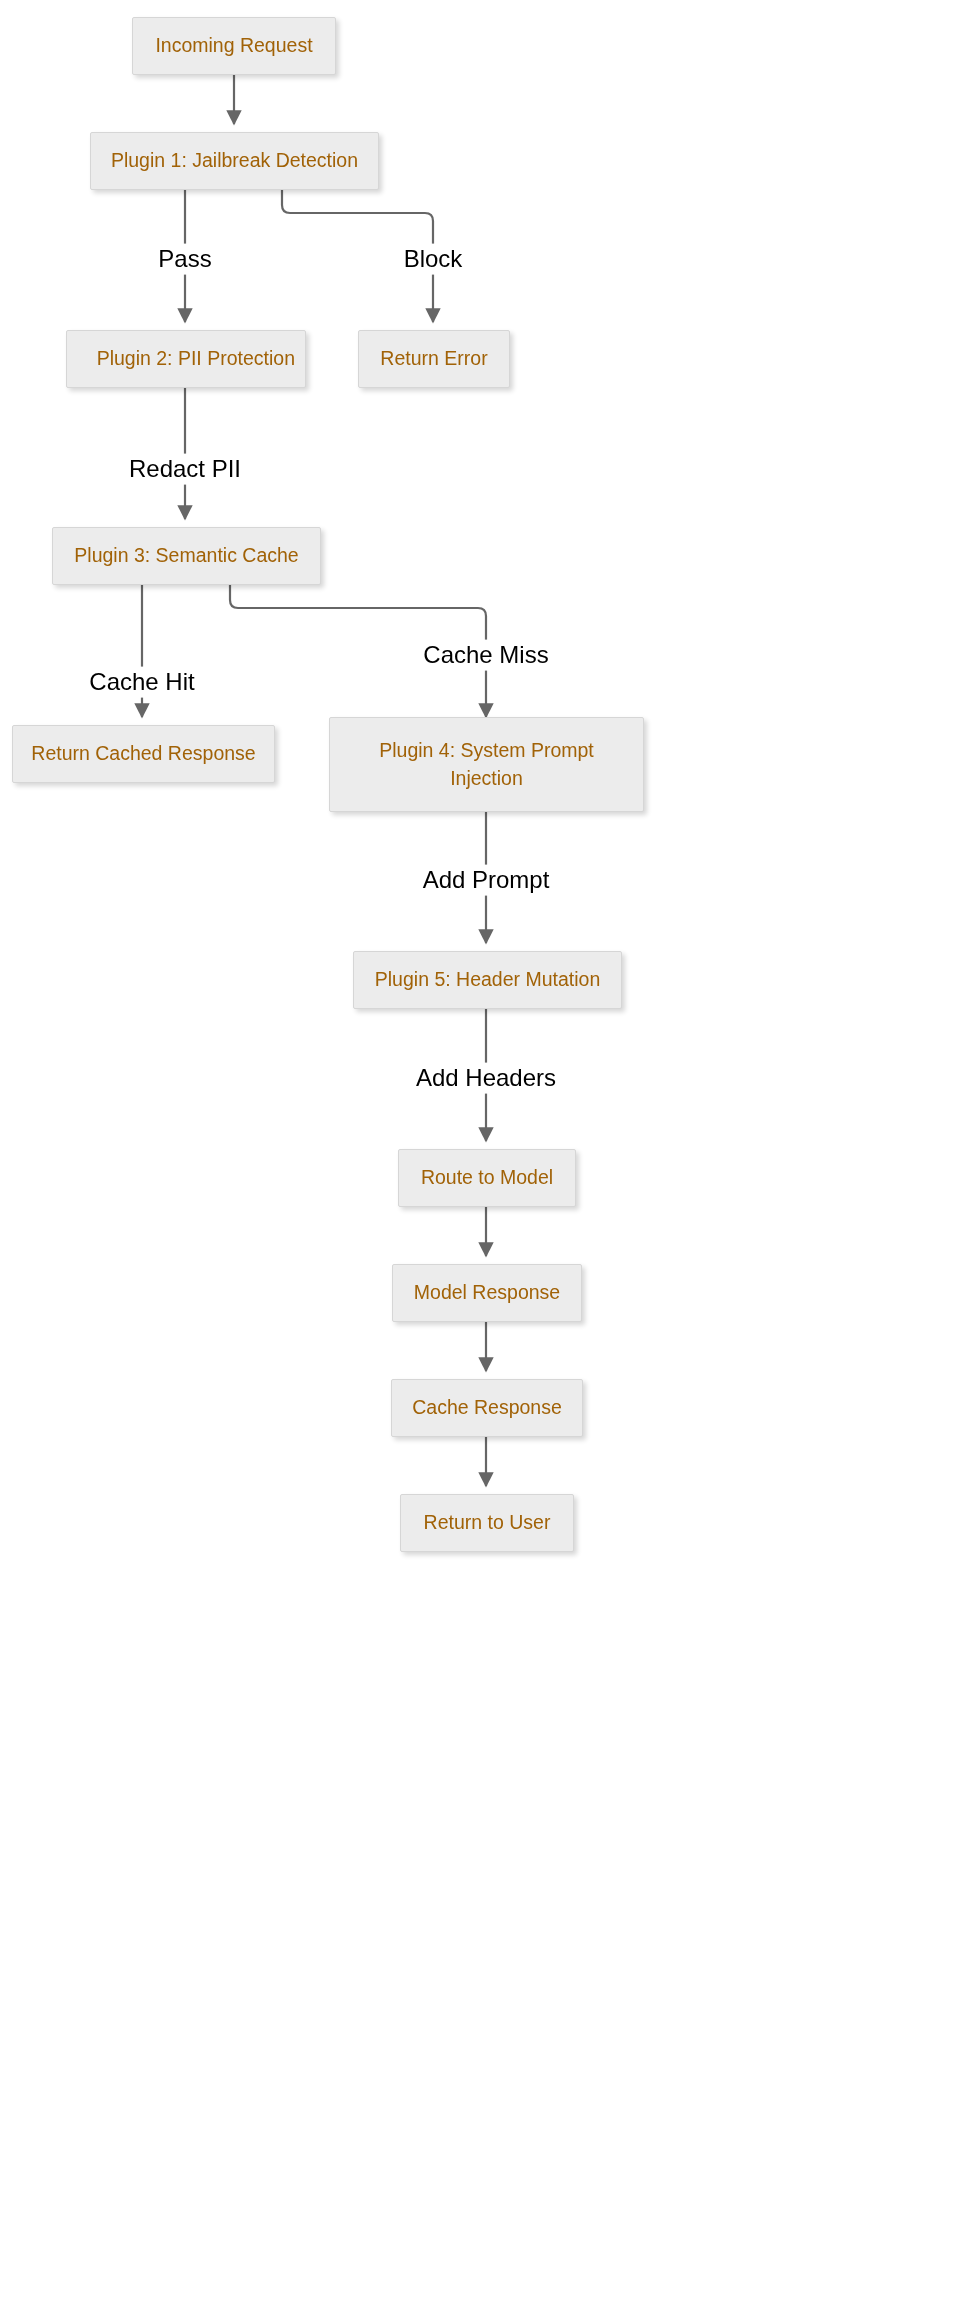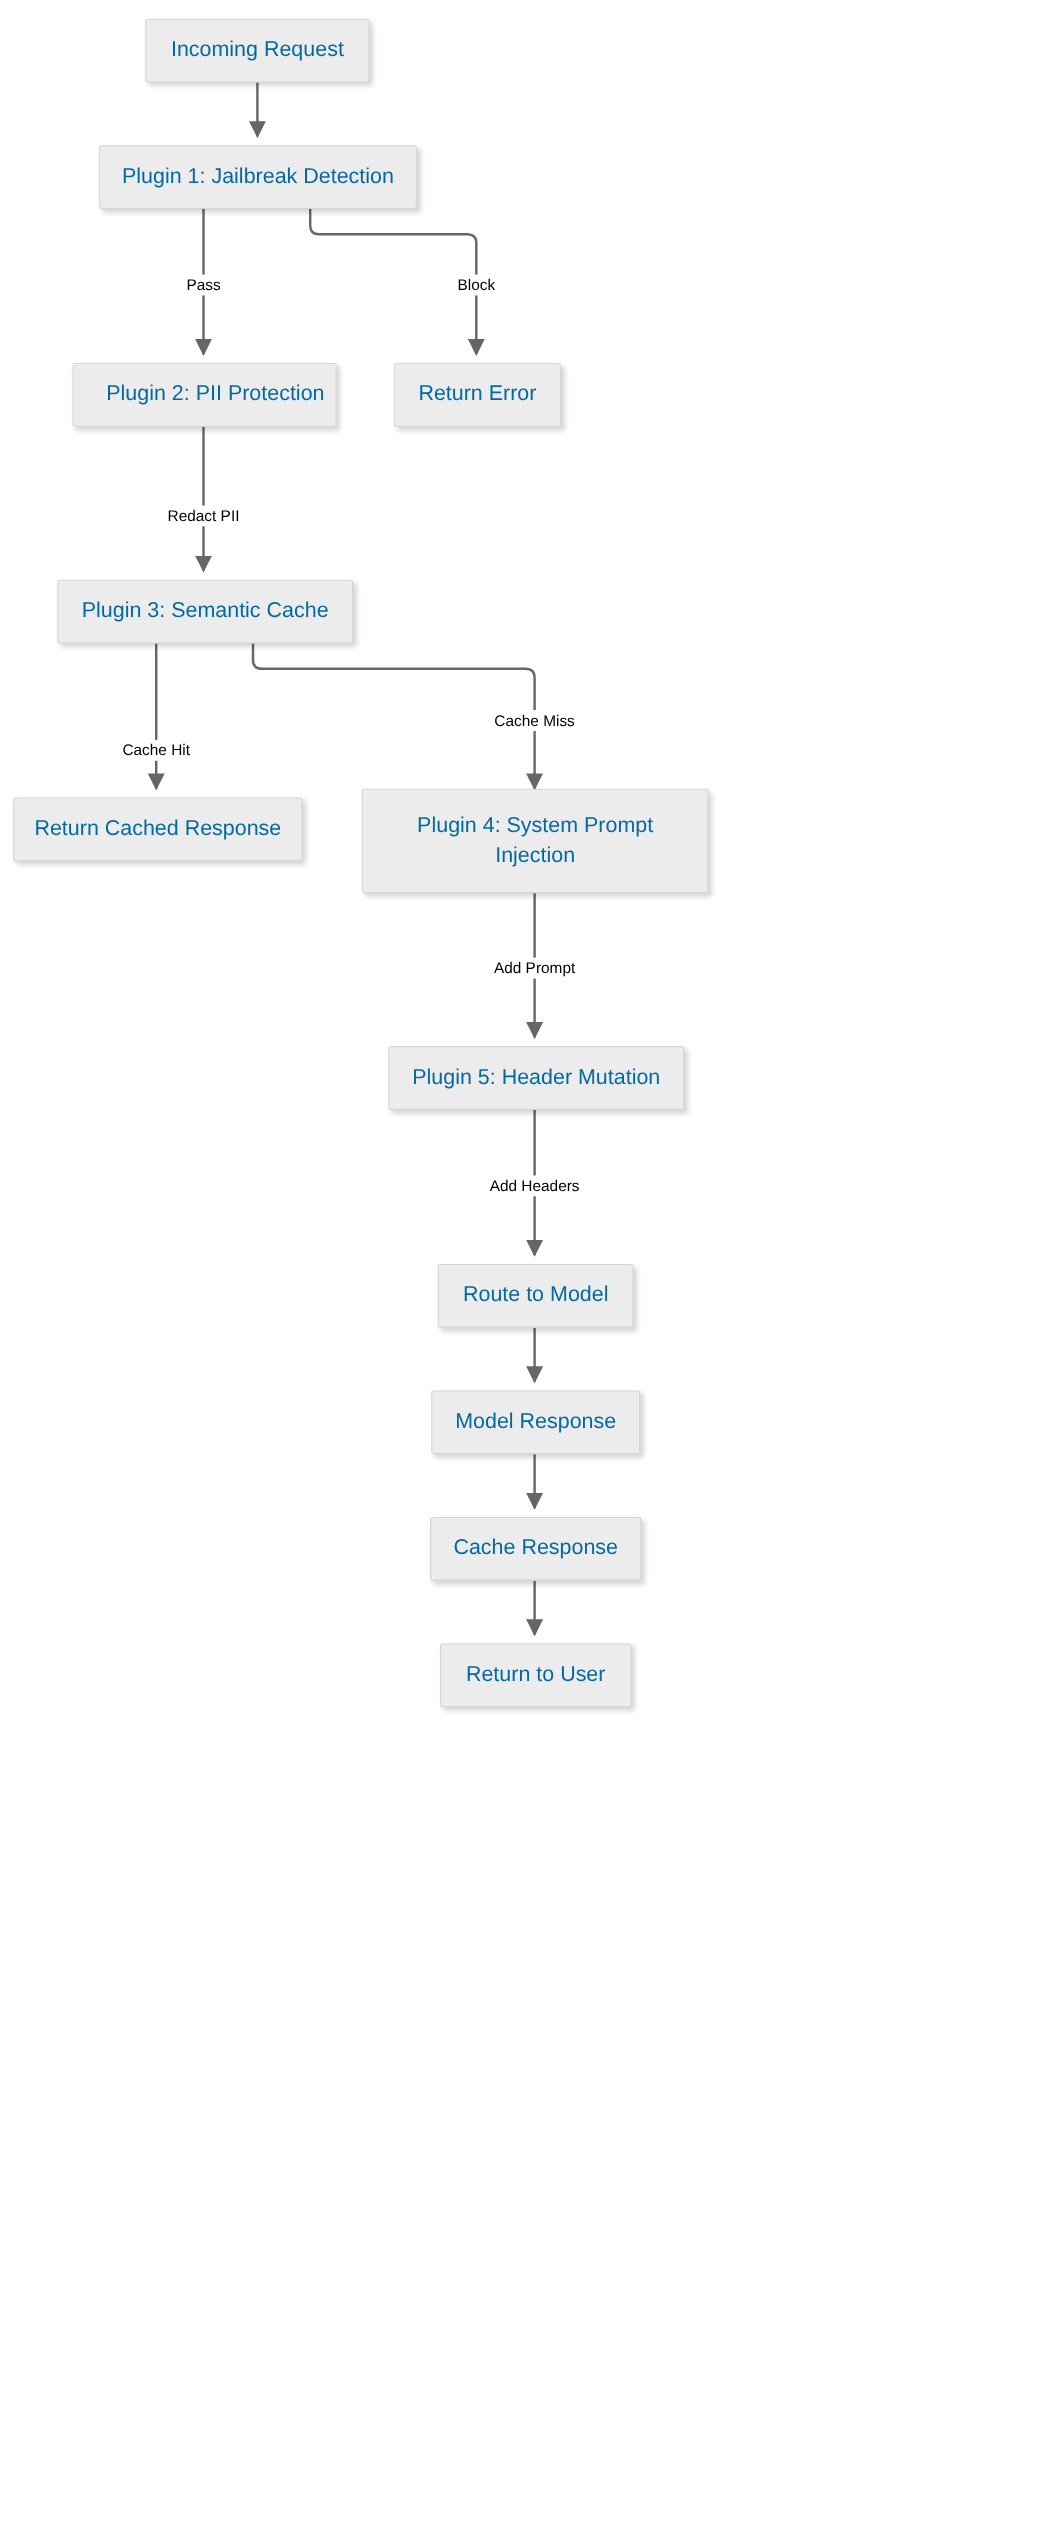--- a/index.html
+++ b/index.html
@@ -24,31 +24,31 @@
   .node {
     position: absolute;
     background: #ececec;
     border: 1px solid #d6d6d6;
     border-radius: 2px;
     box-shadow: 3px 3px 5px rgba(0,0,0,0.16);
     display: flex;
     align-items: center;
     justify-content: center;
     text-align: center;
-    color: #0369a1;
+    color: #a16207;
     font-size: 19.5px;
     line-height: 1.42;
     font-family: "Liberation Sans", sans-serif;
     padding: 4px 10px;
   }
   .node span { display: block; }
   .edge-label {
     position: absolute;
     color: #000000;
-    font-size: 14px;
+    font-size: 24px;
     font-family: "Liberation Sans", sans-serif;
     background: #ffffff;
     white-space: nowrap;
     transform: translate(-50%, -50%);
     padding: 1px 4px;
     line-height: 1.2;
   }
 </style>
 </head>
 <body>

